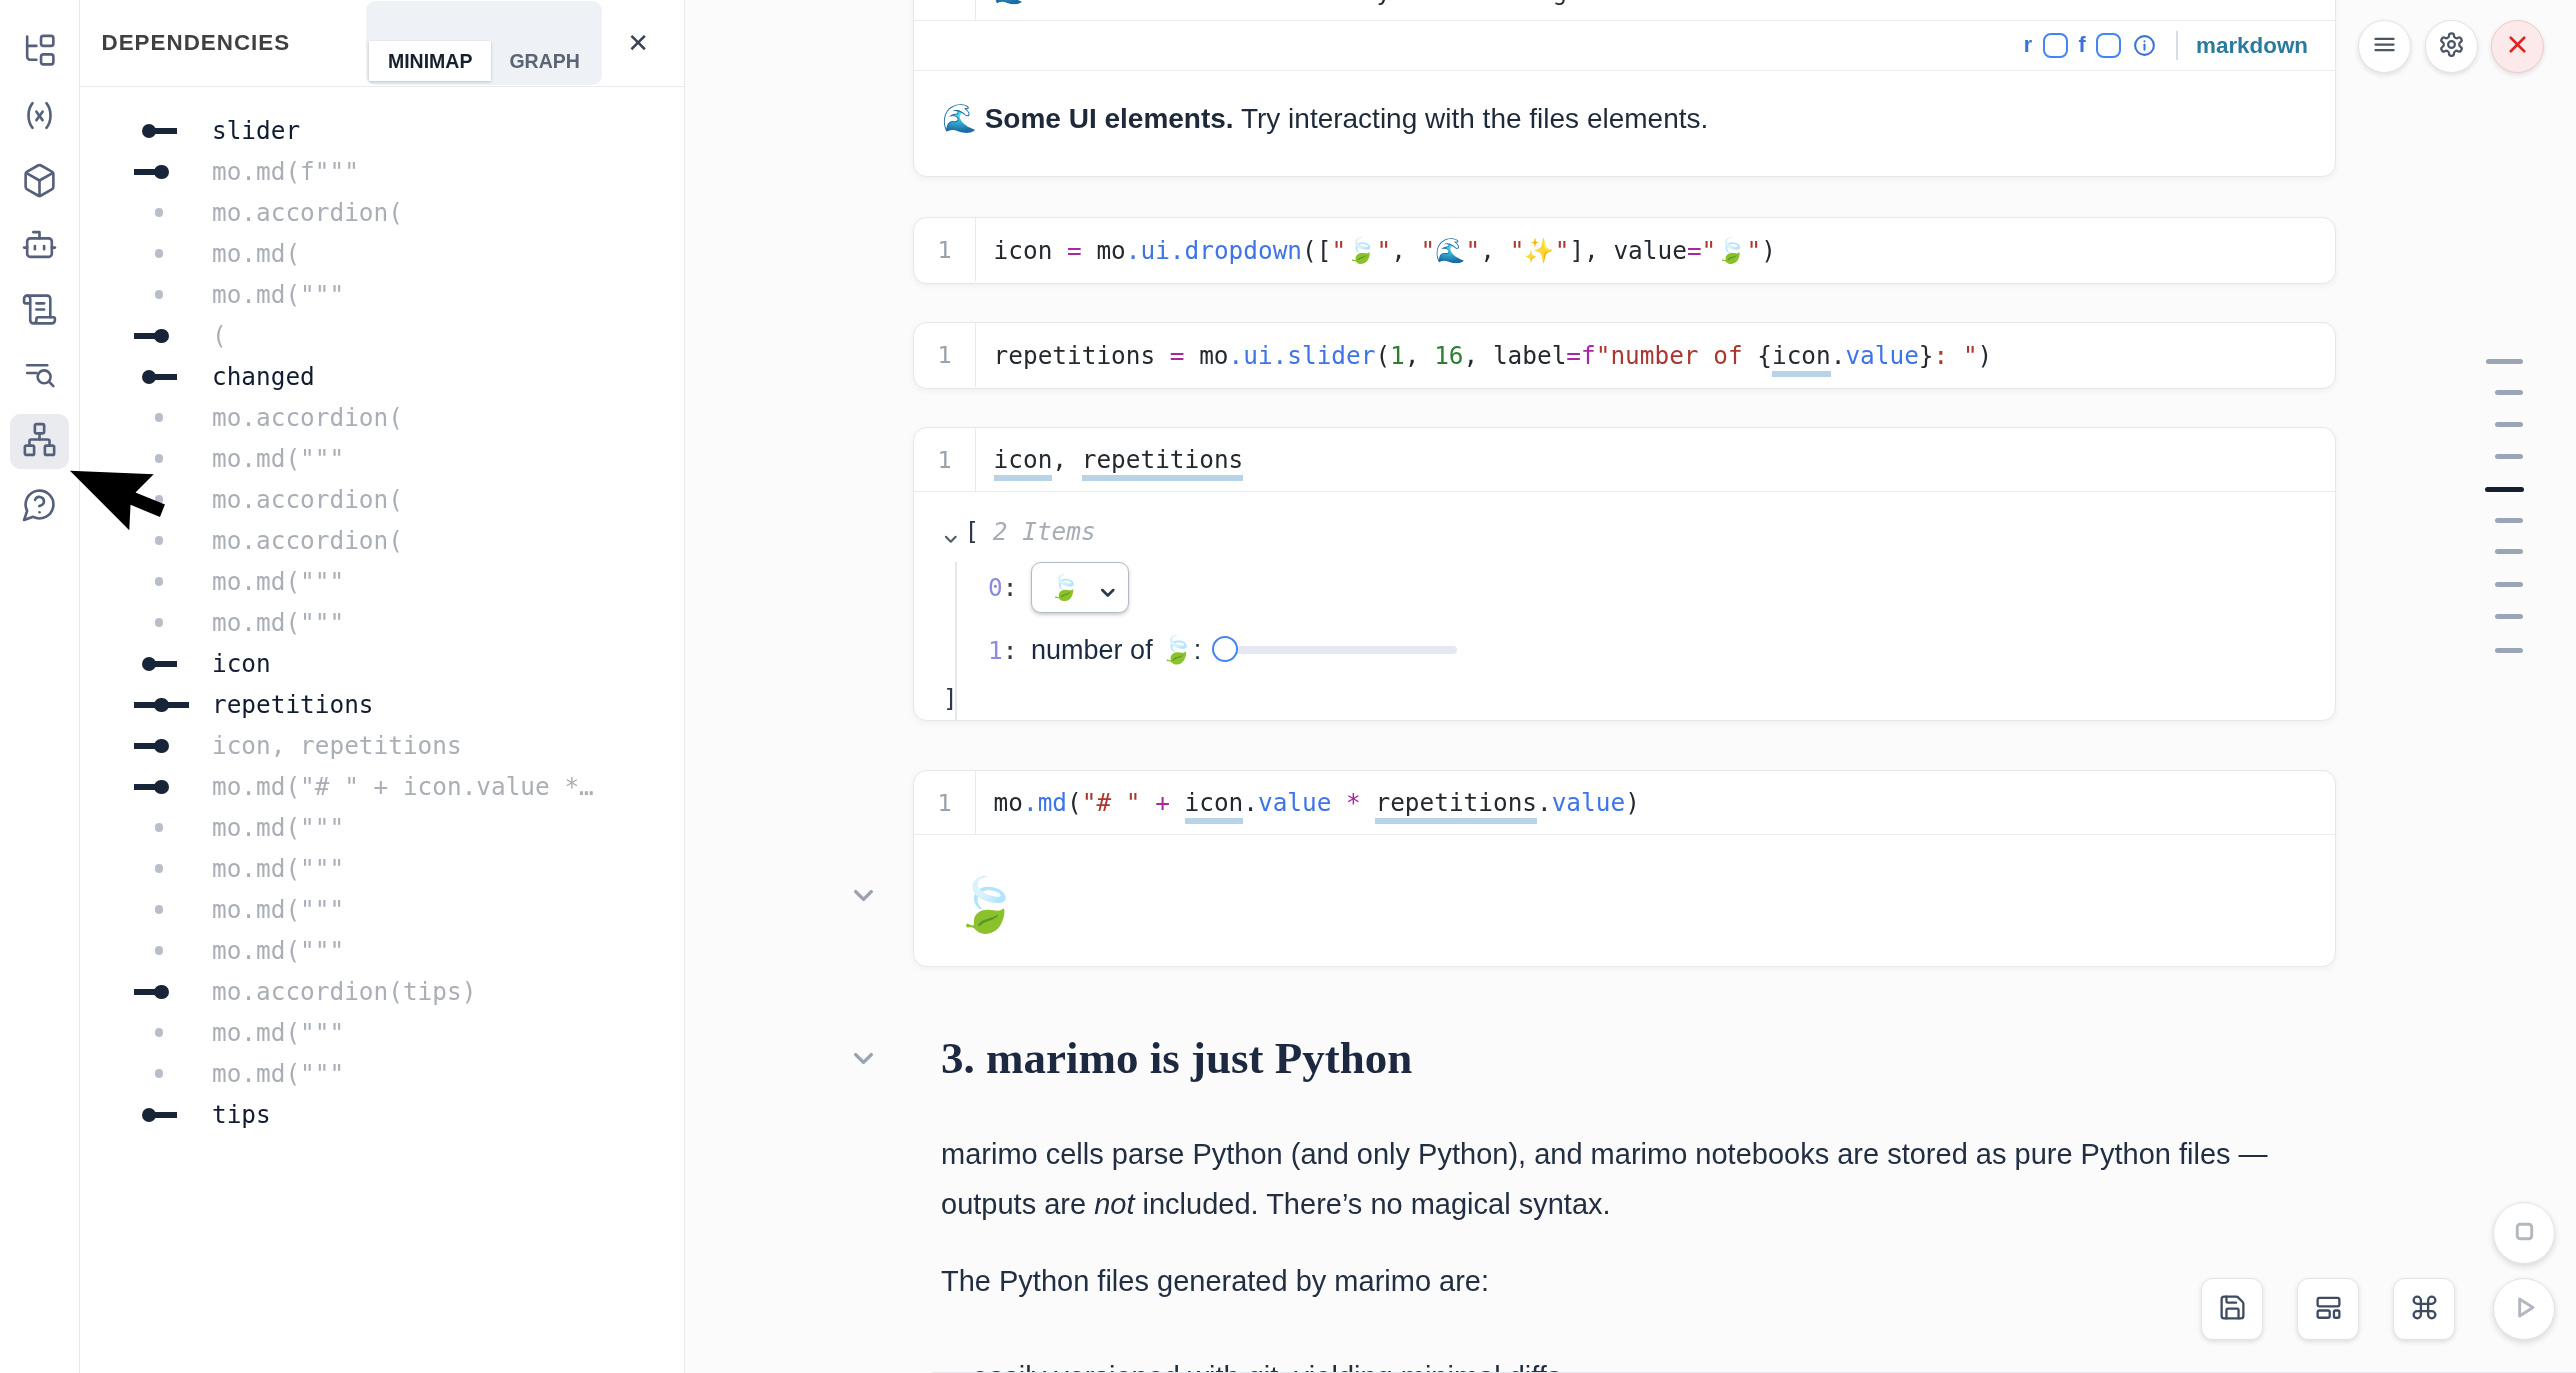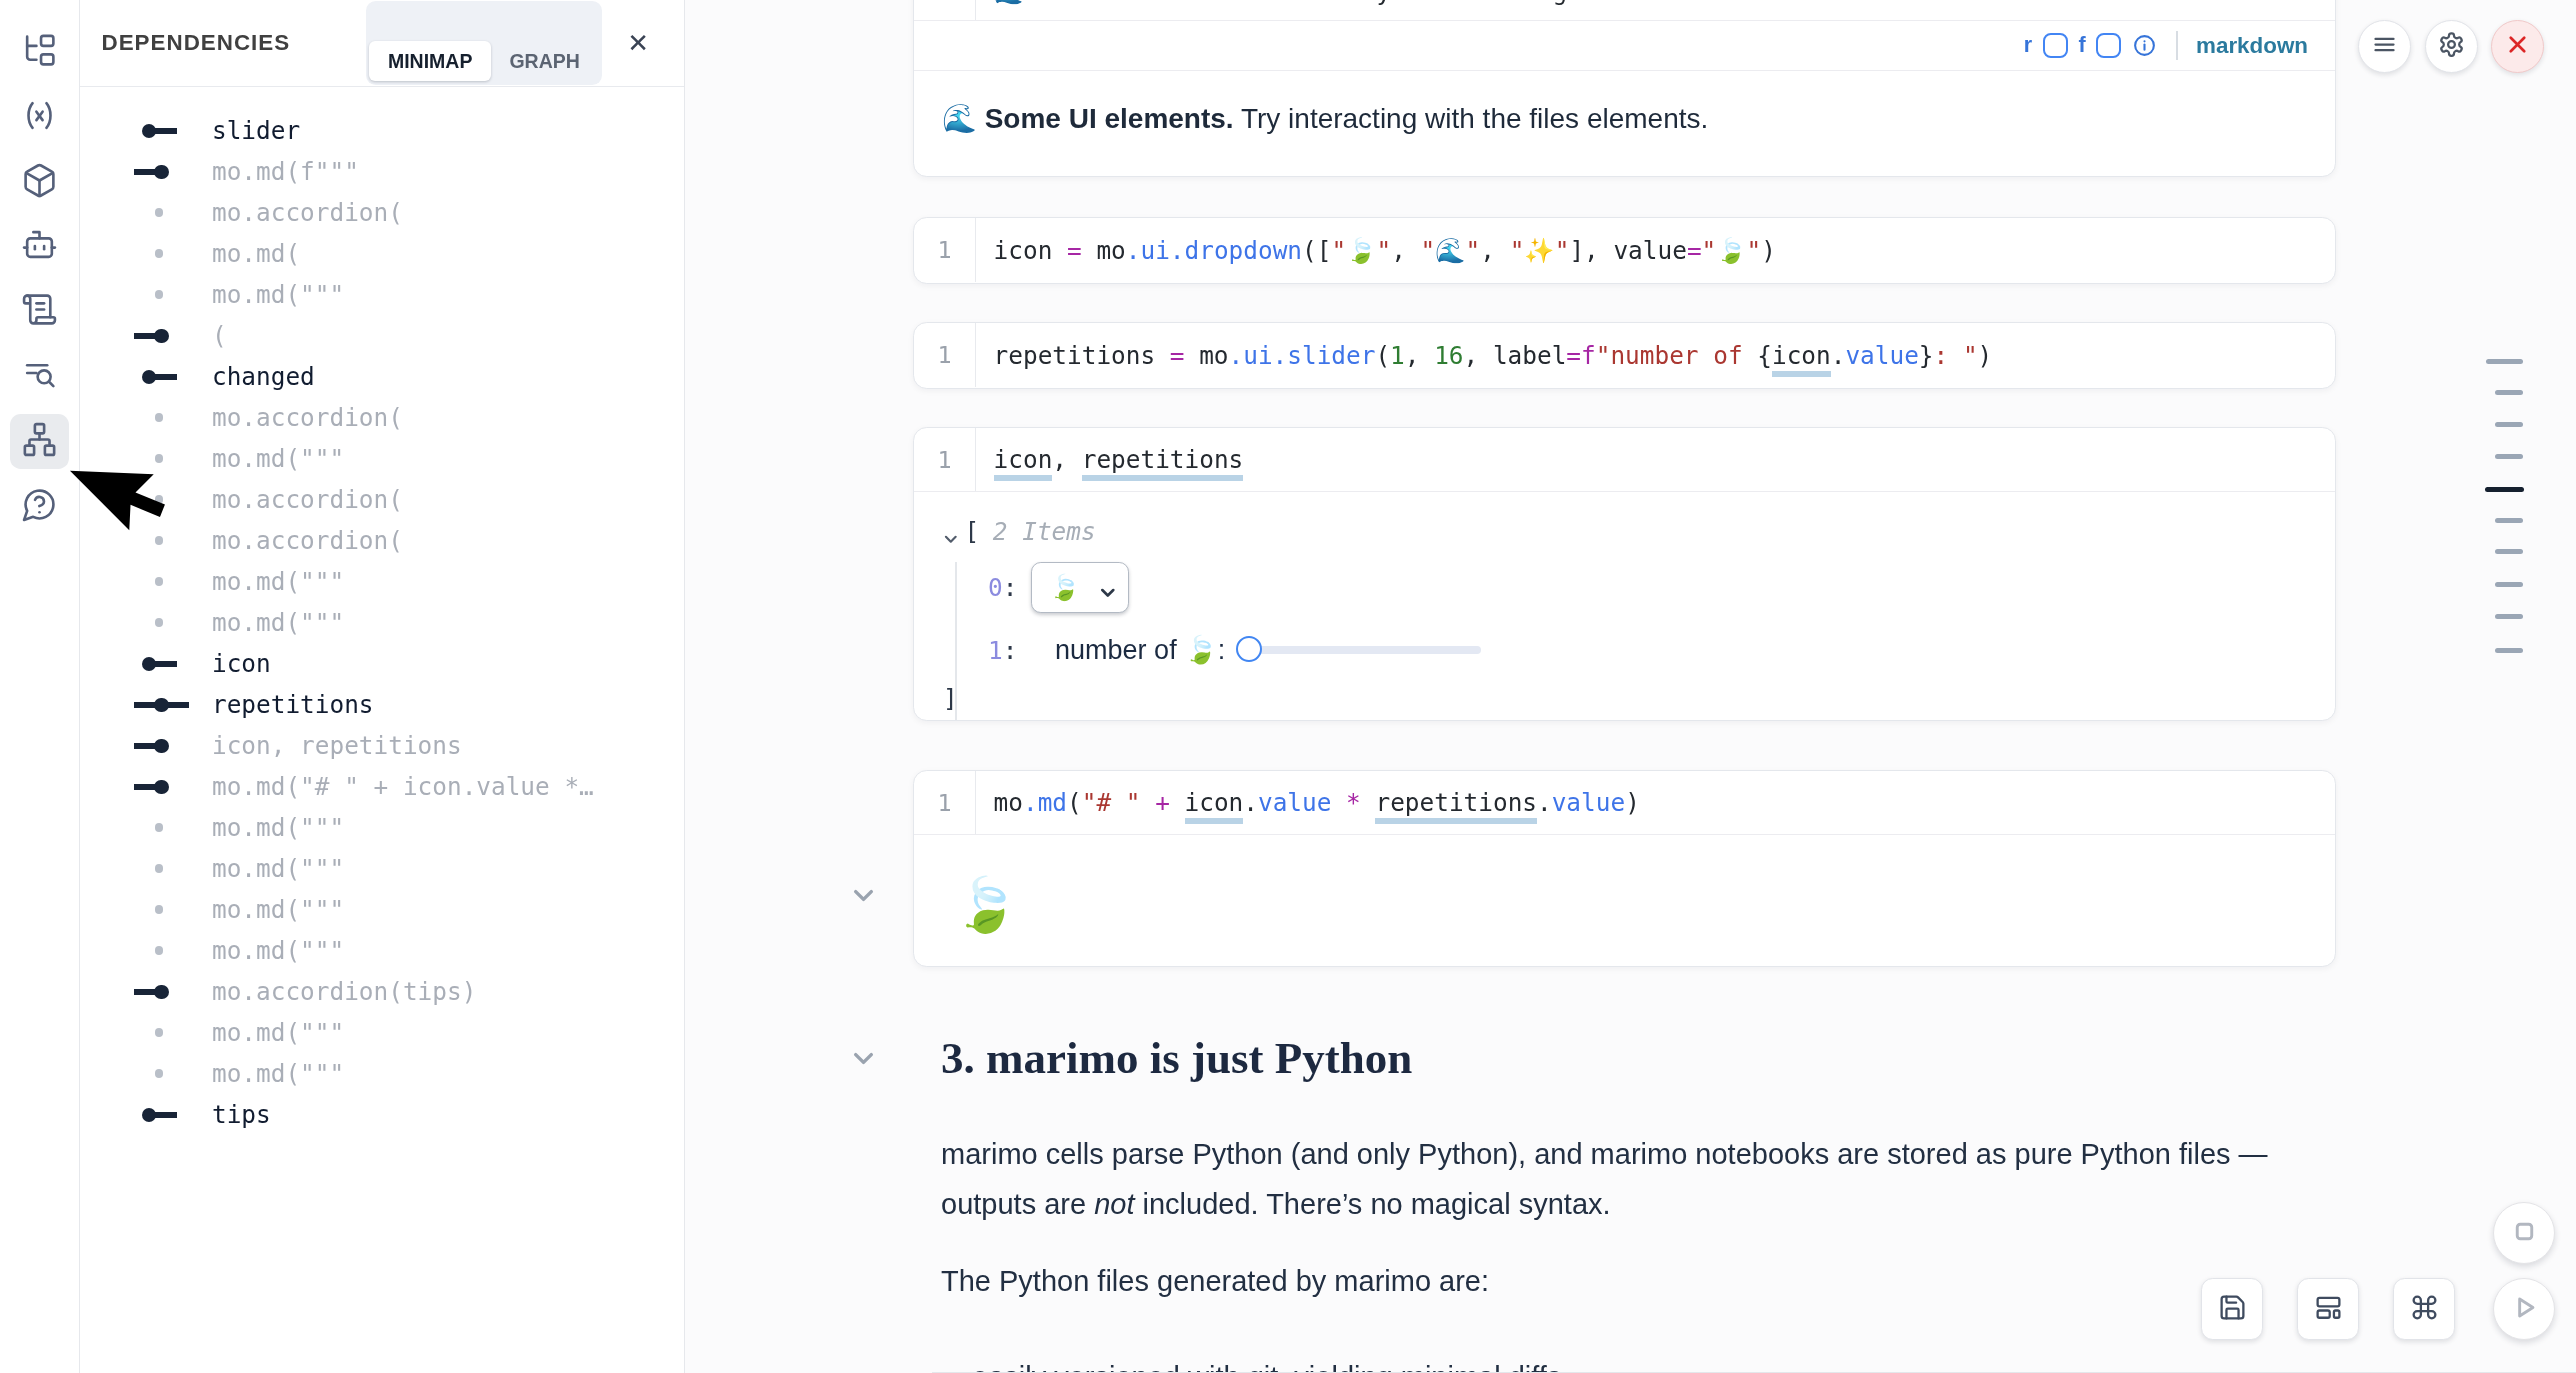--- a/index.html
+++ b/index.html
@@ -16,21 +16,21 @@
   .rail-item svg { width:37px; height:37px; stroke:#55607a; fill:none; stroke-width:1.7;
                    stroke-linecap:round; stroke-linejoin:round; }
 
   
   .panel { position:absolute; left:80px; top:0; width:605px; height:1374px; background:#fff;
            border-right:1px solid #e6e8ec; z-index:3; }
   .panel-header { height:87px; border-bottom:1px solid #e8eaee; display:flex; align-items:center;
                   padding:0 35px 0 21.5px; }
   .panel-title { font-size:22.4px; font-weight:bold; letter-spacing:1px; color:#404040; }
   .tabs { margin-left:auto; background:#eef1f6; border-radius:9.8px; padding:3.9px; display:flex; }
-  .tab { font-size:19.5px; font-weight:bold; padding:8.8px 18.5px; border-radius:6px; color:#5b6472; cursor:pointer;margin-top:36px; }
+  .tab { font-size:19.5px; font-weight:bold; padding:8.8px 18.5px; border-radius:0; color:#5b6472; cursor:pointer;margin-top:36px; }
   .tab.active { background:#fff; color:#16202e; box-shadow:0 1px 2.9px rgba(15,23,42,.22); }
   .panel-close { margin-left:25px; font-size:26px; color:#3a4354; cursor:pointer; line-height:1; }
 
   .minimap { padding-top:23.4px; }
   .mm-row { height:41px; display:flex; align-items:center; padding-left:54px; cursor:pointer; }
   .mm-marker { width:78px; display:flex; align-items:center; flex-shrink:0; }
   .dot { width:14.6px; height:14.6px; border-radius:50%; background:#182437; flex-shrink:0; }
   .bar { width:22.4px; height:5.9px; background:#182437; flex-shrink:0; }
   .m-none .dot { width:8.8px; height:8.8px; background:#b9bfc8; margin-left:20.5px; }
   .m-out  { padding-left:7.8px; }
@@ -84,21 +84,21 @@
   .tree-row { display:flex; align-items:center; margin-left:45px; }
   .tree-row.r0 { margin-top:15.6px; }
   .tree-row.r1 { margin-top:21.5px; }
   .tidx { color:#8b8bdf; } .tcolon { color:#2d3848; margin-right:13.7px; }
   .dropdown { width:98px; height:51px; border:1.5px solid #b3bac4; border-radius:9.8px; background:#fff;
               box-shadow:0 2px 3.9px rgba(15,23,42,.22); display:flex; align-items:center;
               padding:0 11.7px 0 17.6px; cursor:pointer; }
   .dropdown .emoji { font-size:25px; }
   .dd-chevron { margin-left:auto; width:17.6px; height:17.6px; }
   .dd-chevron svg { width:100%; height:100%; stroke:#2d3848; fill:none; stroke-width:2.4; stroke-linecap:round; stroke-linejoin:round; }
-  .slider-label { font-family:"Liberation Sans",sans-serif; font-size:27px; color:#1b2a41;margin-left:24px; }
+  .slider-label { font-family:"Liberation Sans",sans-serif; font-size:27px; color:#1b2a41; }
   .slider { position:relative; margin-left:15.6px; width:240px; height:8.8px; background:#e3e8f3;
             border-radius:4.9px; cursor:pointer; }
   .slider-thumb { position:absolute; left:-4.9px; top:-9.8px; width:26px; height:26px; background:#fff;
                   border:2.9px solid #4186f2; border-radius:50%; cursor:grab; }
   .tree-close { margin-top:17.6px; }
 
   .cell4 { top:770px; height:197px; }
   .cell4 .code-row { height:64px; border-bottom:1px solid #ececf0; }
   .cell4-output { padding:39px 0 0 39px; font-size:53px; }
 

